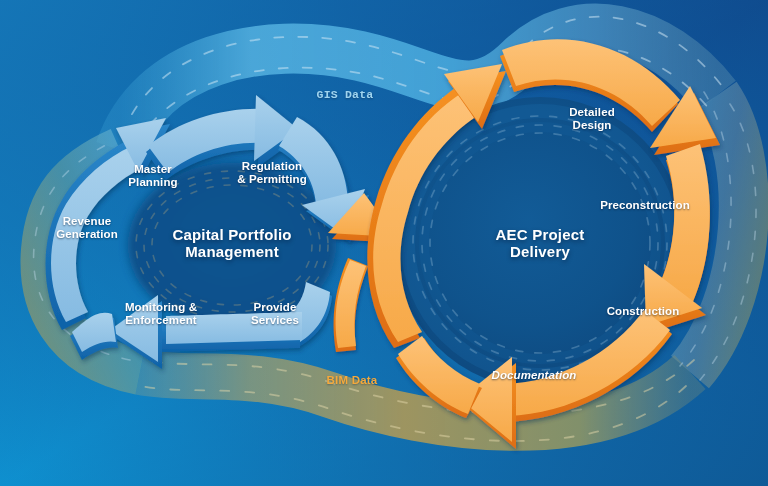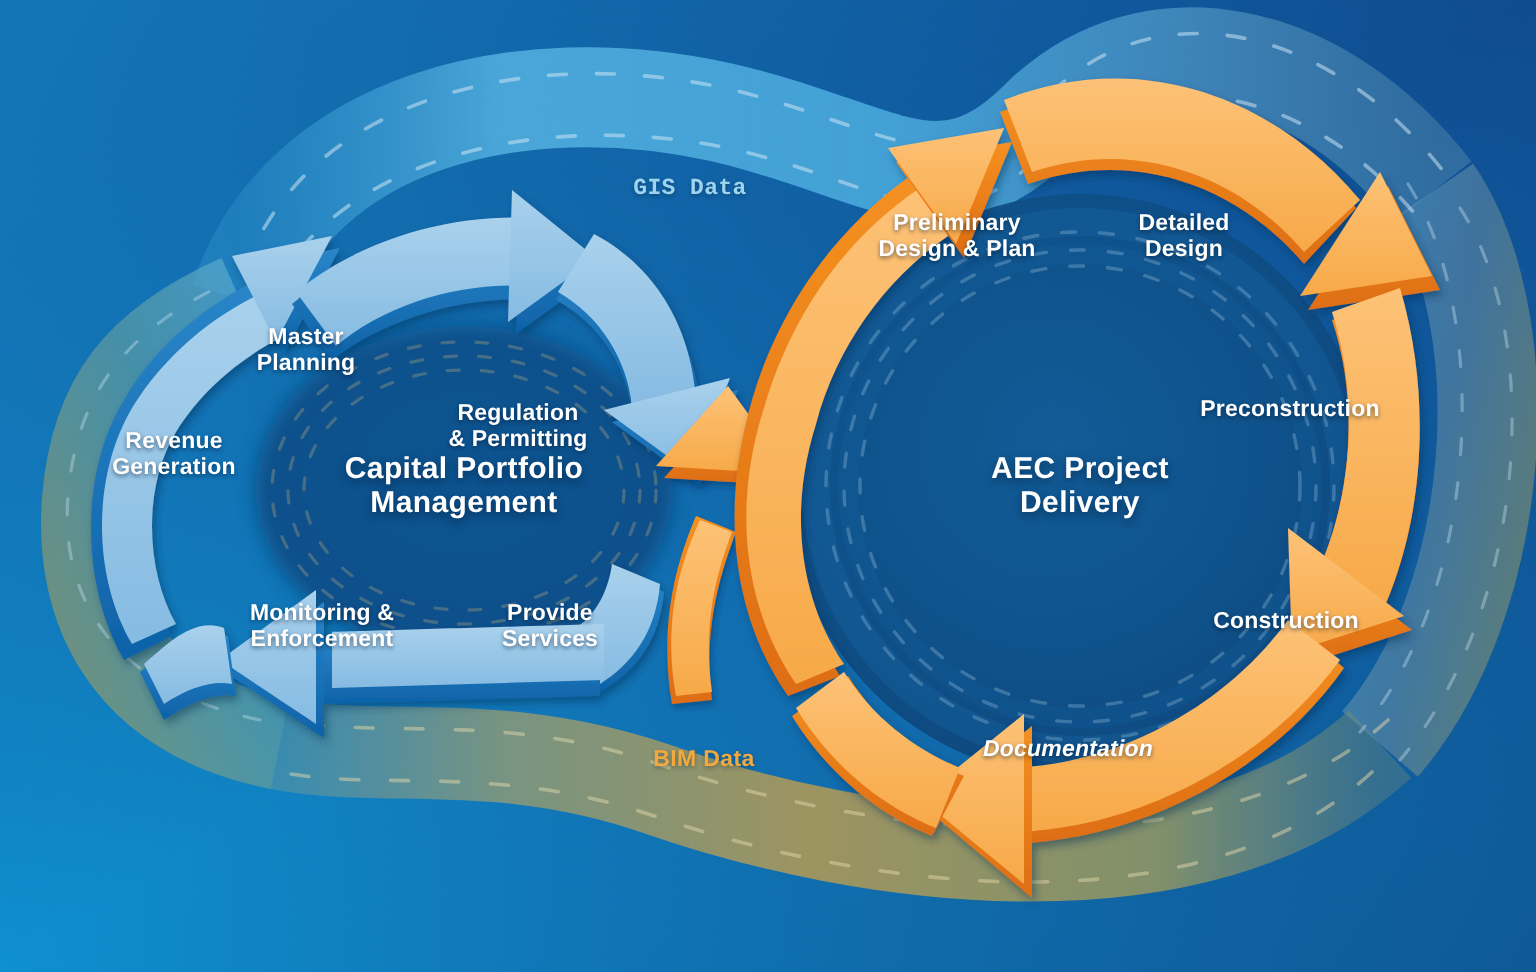--- a/index.html
+++ b/index.html
@@ -301,34 +301,32 @@
         </g>
       </g>
 
       <rect x="0" y="0" width="768" height="486" fill="none"></rect>
     </g>
   </svg>
 
   <div class="lbl ring-lbl" style="left:110px; top:163px; width:86px;">Master
 Planning</div>
 
-  <div class="lbl ring-lbl" style="left:206px; top:160px; width:106px;margin-top:41px;">Regulation
+  <div class="lbl ring-lbl" style="left:219px; top:160px; width:106px;">Regulation
 &amp; Permitting</div>
 
   <div class="lbl ring-lbl" style="left:110px; top:301px; width:102px;">Monitoring &amp;
 Enforcement</div>
 
   <div class="lbl ring-lbl" style="left:235px; top:301px; width:80px;">Provide
 Services</div>
 
   <div class="lbl ring-lbl" style="left:42px; top:215px; width:90px;">Revenue
 Generation</div>
 
-  <div class="lbl ring-lbl" style="left:421px; top:106px; width:115px;">Preliminary
-Design &amp; Plan</div>
 
   <div class="lbl ring-lbl" style="left:551px; top:106px; width:82px;">Detailed
 Design</div>
 
   <div class="lbl ring-lbl" style="left:589px; top:199px; width:112px;">Preconstruction</div>
 
   <div class="lbl ring-lbl" style="left:595px; top:305px; width:96px;">Construction</div>
 
   <div class="lbl ring-lbl" style="left:482px; top:369px; width:104px;font-style:italic;">Documentation</div>
 

